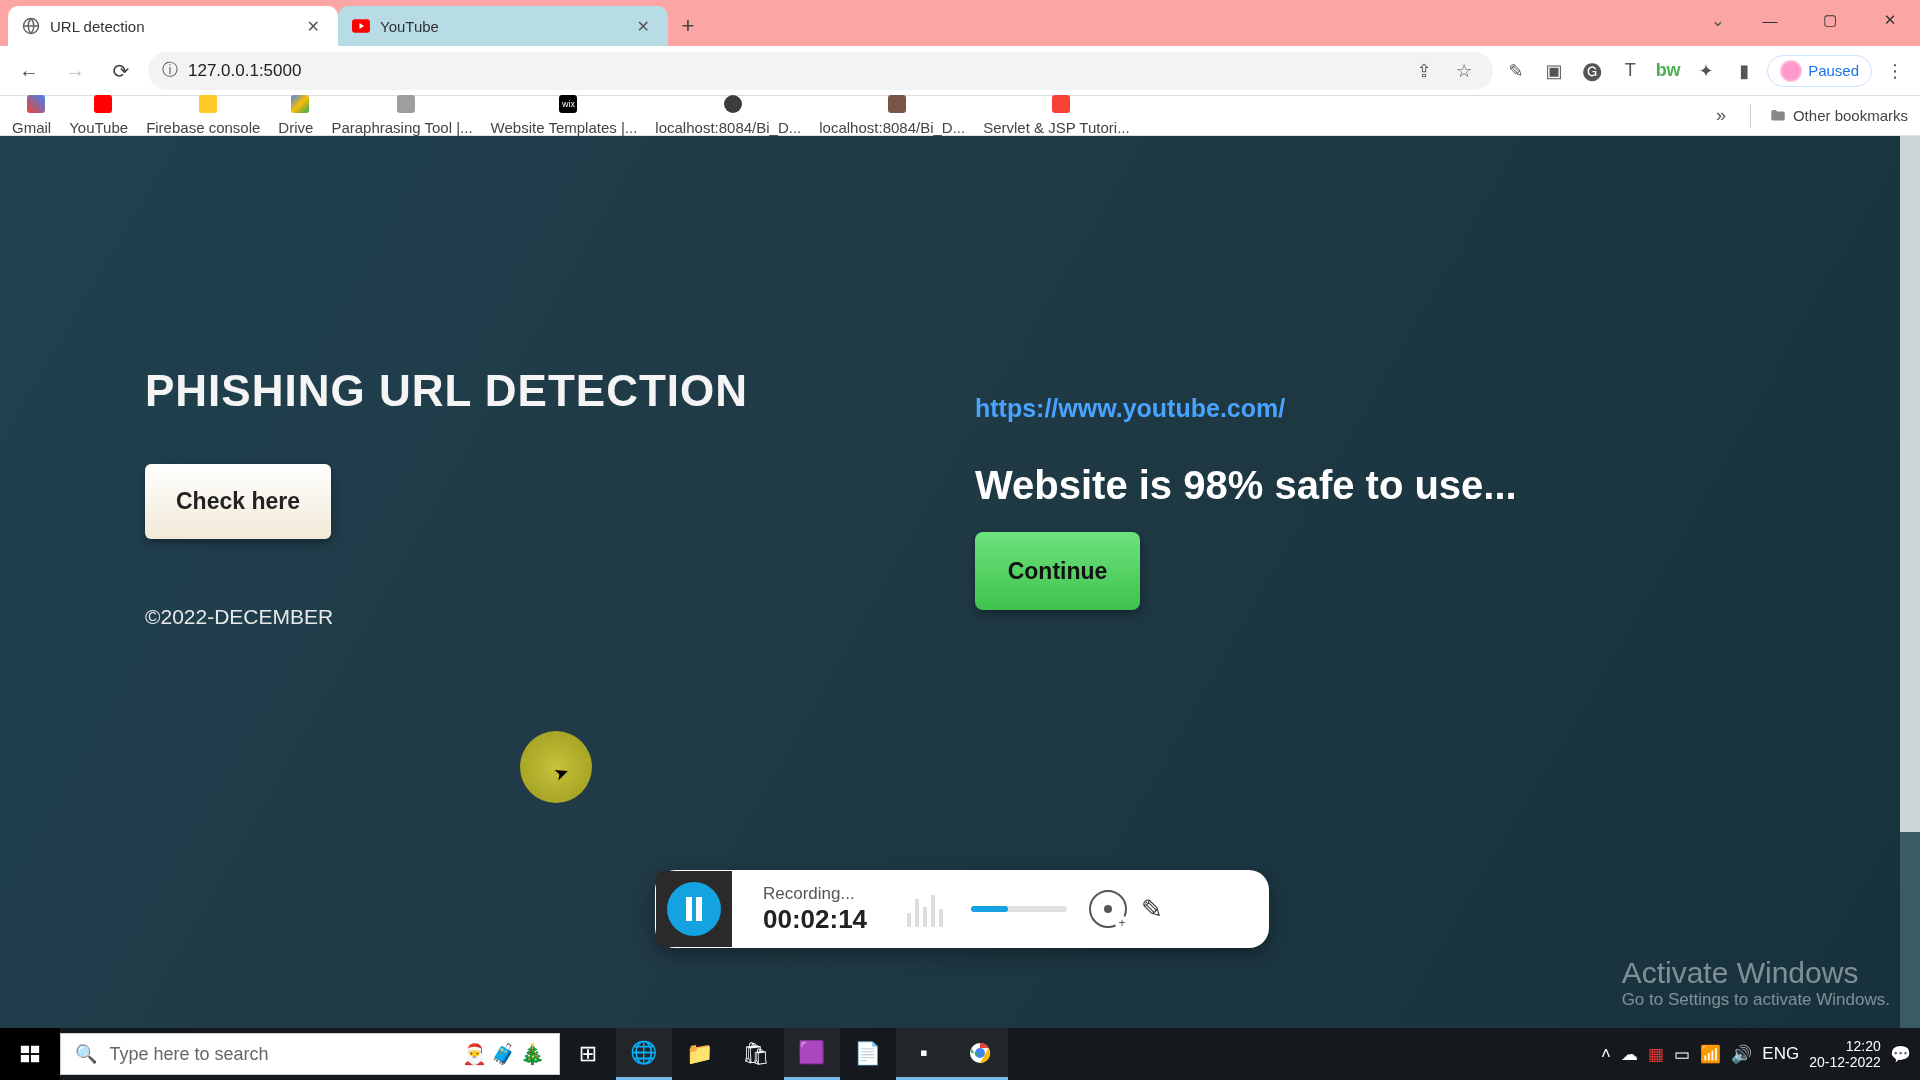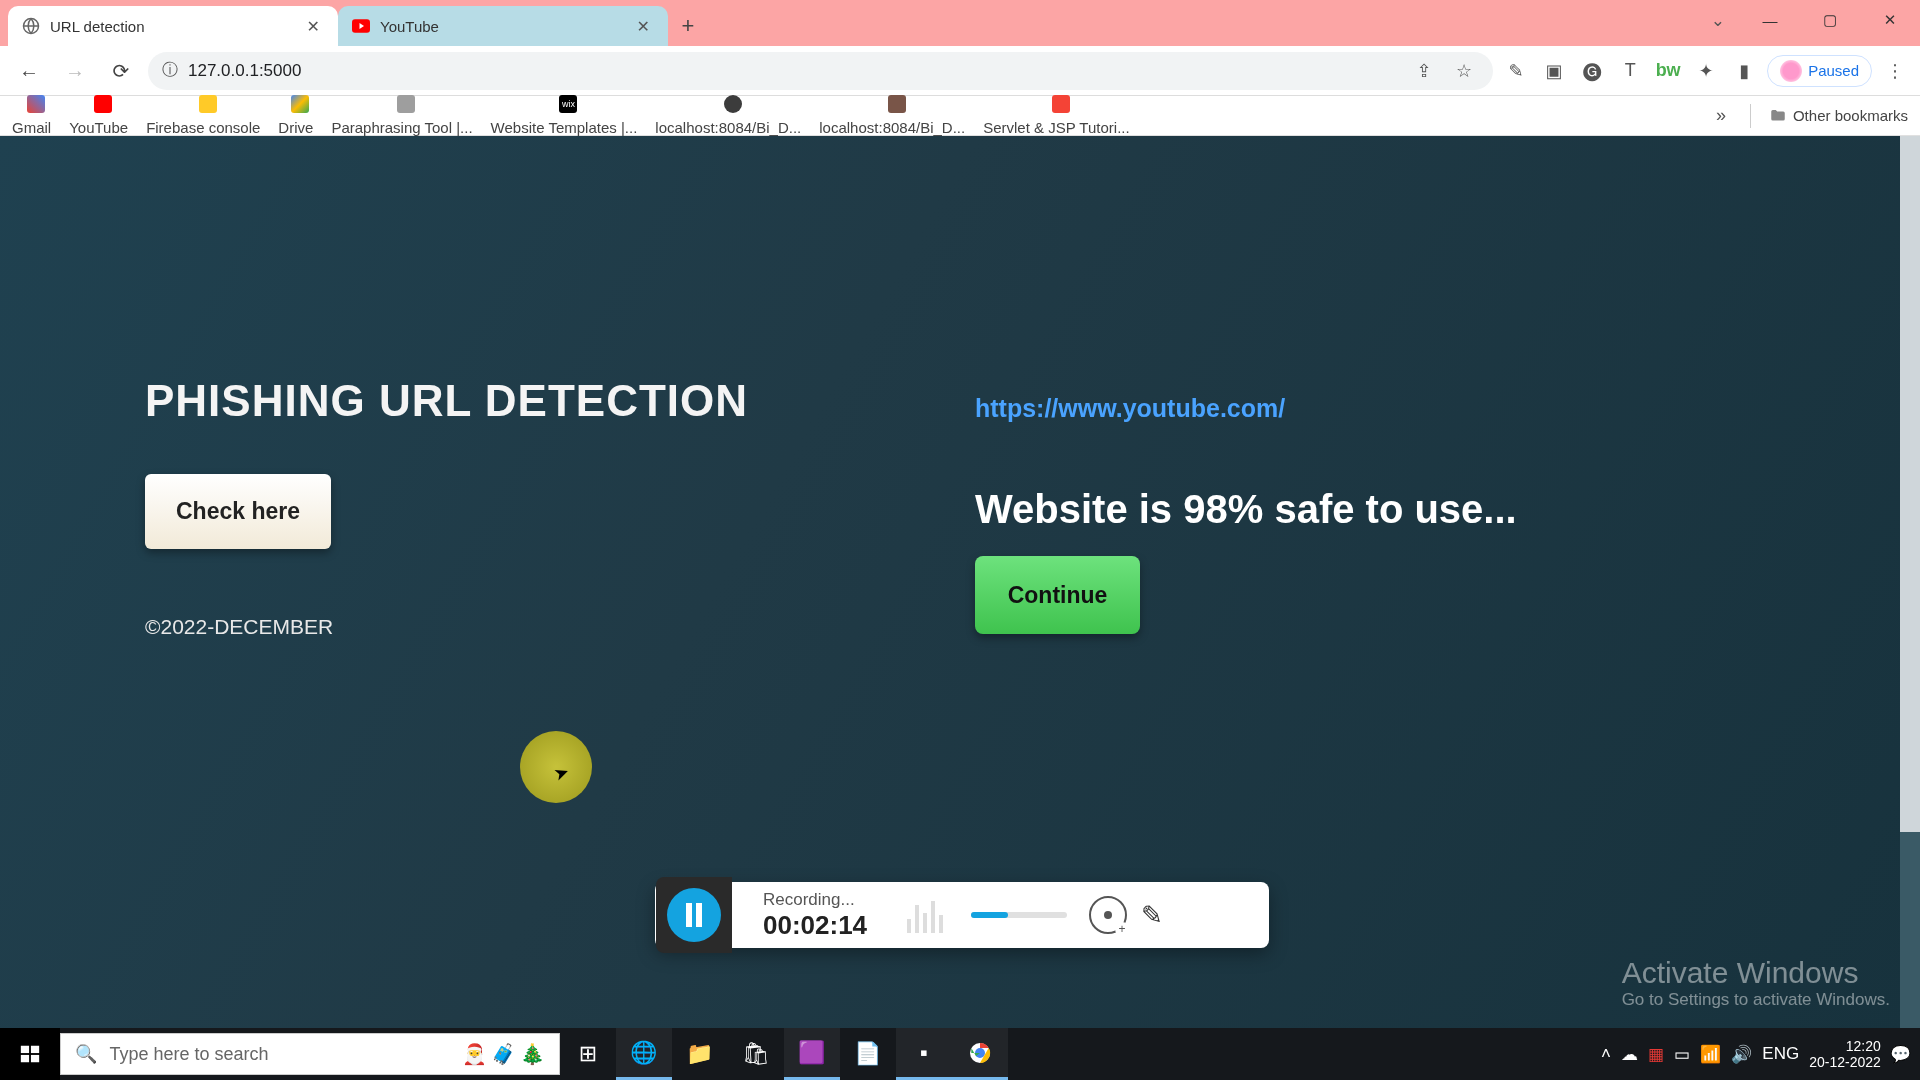--- a/index.html
+++ b/index.html
@@ -190,21 +190,21 @@
     .content-area {
       position: relative;
       height: calc(100% - 46px - 50px - 40px - 52px);
       background: linear-gradient(120deg, #1f4150 0%, #203a46 40%, #17323d 100%);
       color: #fff;
       overflow: hidden;
     }
     .left-col {
       position: absolute;
       left: 145px;
-      top: 240px;
+      top: 230px;
       width: 700px;
     }
     .left-col h1 {
       font-size: 44px;
       font-weight: 700;
       letter-spacing: 1px;
       margin-bottom: 48px;
       color: #f4f4f4;
     }
     .url-input {
@@ -240,21 +240,21 @@
     }
     .right-col {
       position: absolute;
       left: 975px;
       top: 258px;
     }
     .checked-url {
       color: #4aa3ff;
       font-size: 25px;
       font-weight: 700;
-      margin-bottom: 64px;
+      margin-bottom: 40px;
     }
     .safe-msg {
       color: #fff;
       font-size: 40px;
       font-weight: 700;
       margin-bottom: 24px;
     }
     .continue-btn {
       background: linear-gradient(#6de27d, #3fc34e);
       width: 165px;
@@ -282,23 +282,23 @@
       font-size: 18px;
       color: #000;
       transform: rotate(-20deg);
     }
     
     .recorder {
       position: absolute;
       left: 655px;
       bottom: 80px;
       width: 614px;
-      height: 66px;
+      height: 78px;
       background: #fff;
-      border-radius: 8px;
+      border-radius: 20px;
       box-shadow: 0 6px 18px rgba(0,0,0,0.35);
       display: flex;
       align-items: center;
       padding-right: 36px;
     }
     .rec-pause {
       width: 76px;
       height: 76px;
       margin: 1px;
       border-radius: 8px 0 0 8px;

